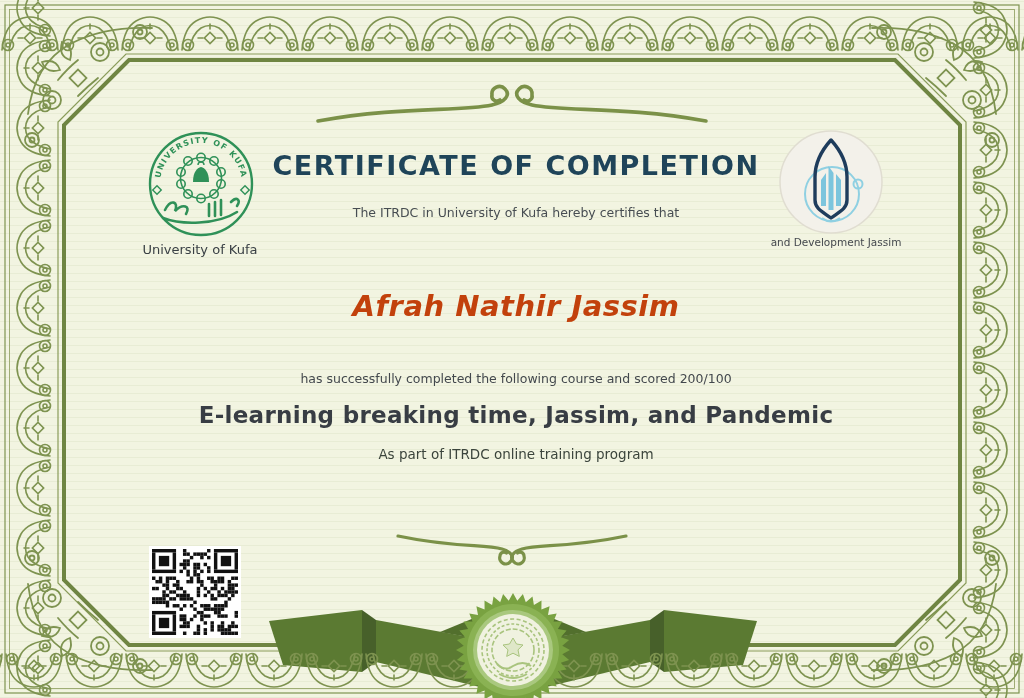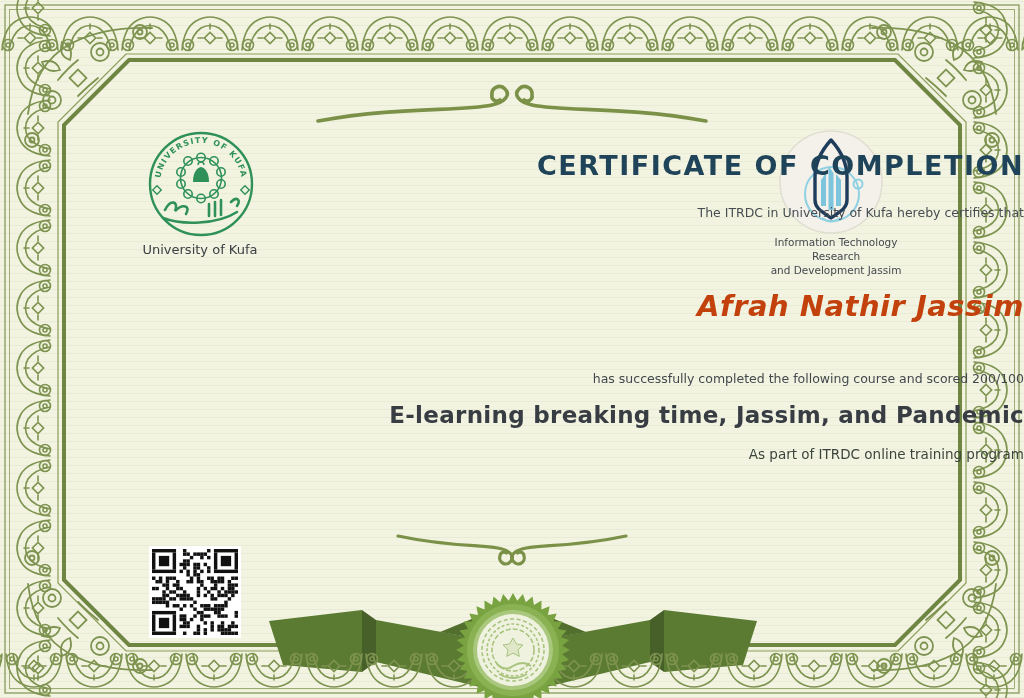--- a/index.html
+++ b/index.html
@@ -9,21 +9,21 @@
     font-family:"DejaVu Sans","Liberation Sans",sans-serif;
   }
   
   .paper-texture{
     position:absolute;inset:0;
     background:repeating-linear-gradient(0deg,
       rgba(173,186,137,.14) 0 1px, rgba(242,244,225,0) 1px 8px);
     pointer-events:none;
   }
   .abs{position:absolute;}
-  .centered-text{left:8px;right:0;text-align:right;line-height:1.15;}
+  .centered-text{left:8px;right:0;text-align:center;line-height:1.15;}
   .title{
     top:150px;font-size:27px;font-weight:bold;letter-spacing:1.5px;
     color:#1f4459;
   }
   .subtitle{top:206px;font-size:12.5px;color:#474d52;}
   .recipient{
     top:290px;font-size:29px;font-weight:bold;font-style:italic;
     color:#c2410c;letter-spacing:.5px;
   }
   .completion-line{top:372px;font-size:12.5px;color:#43484d;}
@@ -427,15 +427,14 @@
 
 <div class="abs centered-text completion-line">has successfully completed the following course and scored 200/100</div>
 
 <div class="abs centered-text course-title">E-learning breaking time, Jassim, and Pandemic</div>
 
 <div class="abs centered-text program-line">As part of ITRDC online training program</div>
 
 <div class="abs org-left-label">University of Kufa</div>
 
 <div class="abs org-right-label">
-  <div>Information Technology Research</div>
   <div>and Development Jassim</div>
 </div>
 
 </body></html>

